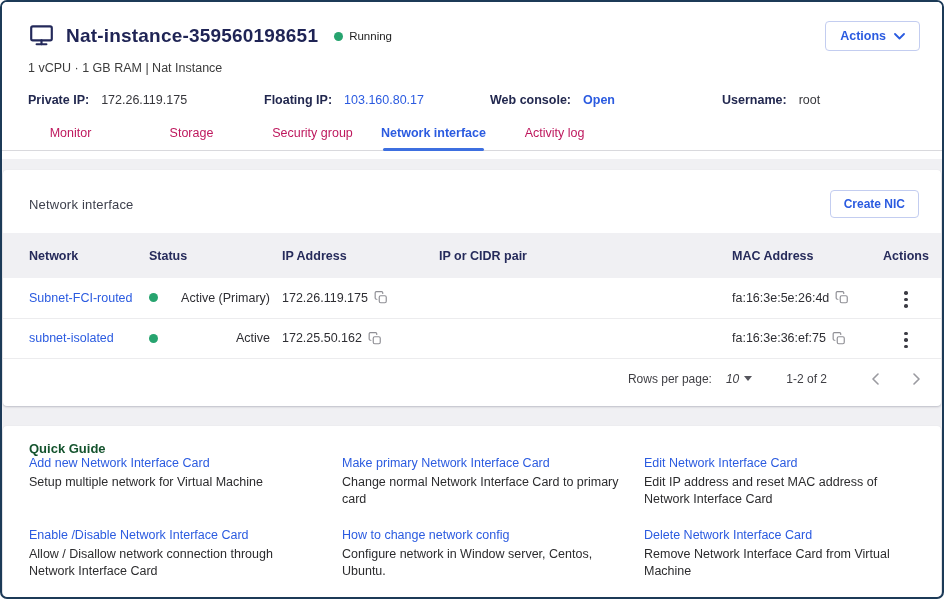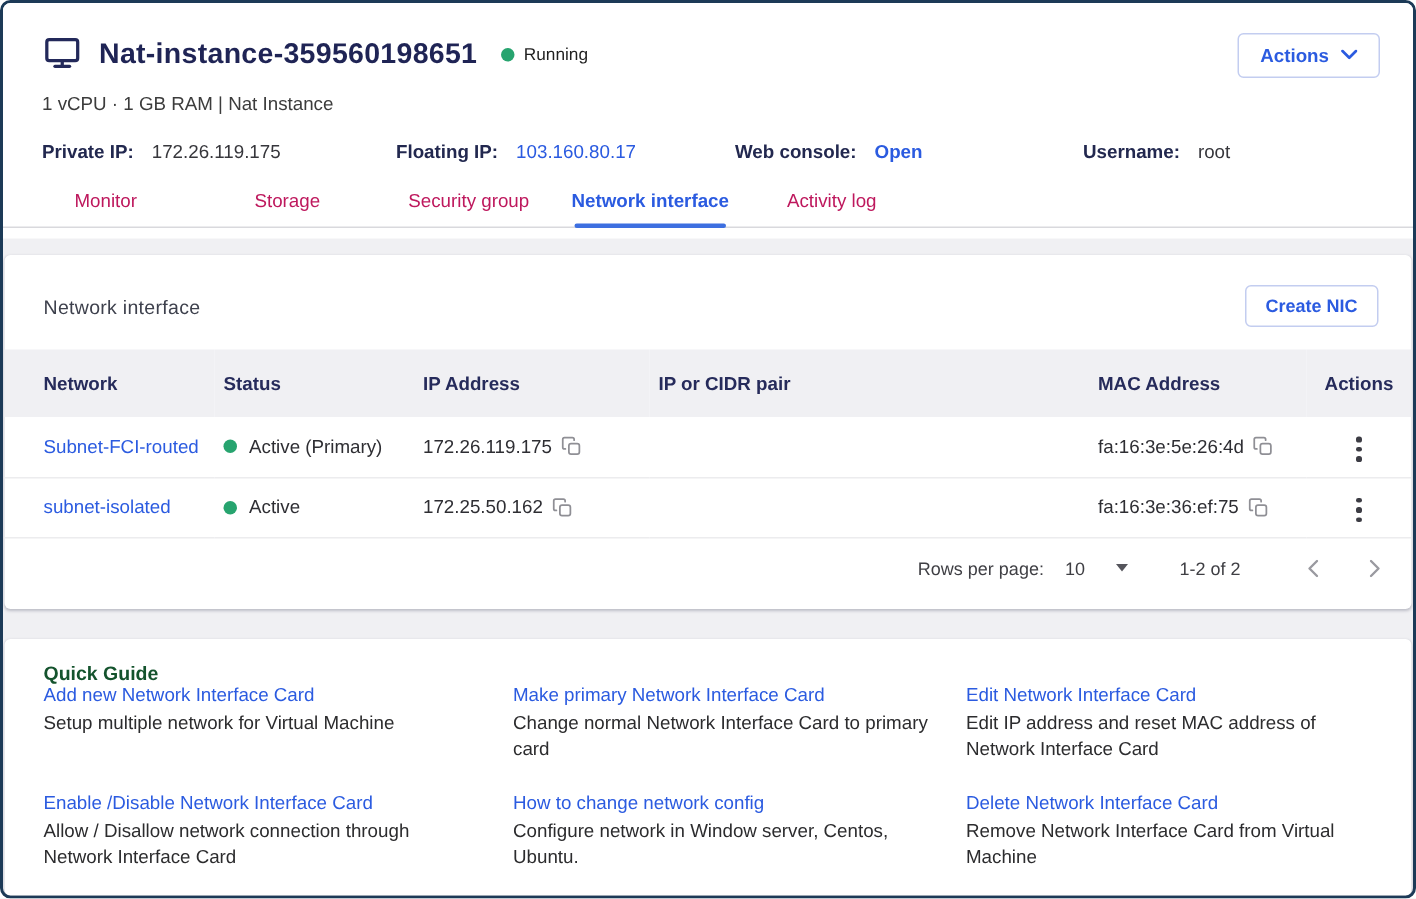--- a/index.html
+++ b/index.html
@@ -70,30 +70,30 @@
     font-size: 12.5px; font-weight: bold; color: #262b5b; padding: 0 6px;
   }
   thead th:first-child { padding-left: 26px; }
   thead th.mac-h { padding-left: 24px; }
   thead th.actions-h { text-align: center; padding: 0; }
   tbody td { height: 40px; border-bottom: 1px solid #ececee; font-size: 12.5px; color: #2e2e33; padding: 0 6px; }
   tbody td:first-child { padding-left: 26px; }
   td.mac-cell { padding-left: 24px; }
   td.actions-cell { text-align: center; }
   .cell-flex { display: inline-flex; align-items: center; gap: 6px; }
-  .status-flex { display: flex; align-items: center; gap: 8px; }
+  .status-flex { display: flex; align-items: center; gap: 8px; justify-content: space-between; }
   .copy-btn { background: none; border: none; cursor: pointer; display: inline-flex; padding: 0; }
   .kebab { display: inline-flex; flex-direction: column; gap: 3px; background: none; border: none; cursor: pointer; padding: 4px 6px; }
   .kebab i { width: 3.5px; height: 3.5px; border-radius: 50%; background: #3c3c44; }
   
   .pagination {
     height: 40px; display: flex; align-items: center; justify-content: flex-end;
     padding-right: 16px; font-size: 12px; color: #3f3f44;
   }
-  .rpp-select { display: inline-flex; align-items: center; gap: 21px; margin-left: 14px; cursor: pointer; }
+  .rpp-select { display: inline-flex; align-items: center; gap: 5px; margin-left: 14px; cursor: pointer; font-style: italic; }
   .caret-down { width: 0; height: 0; border-left: 4.5px solid transparent; border-right: 4.5px solid transparent; border-top: 5px solid #55555c; }
   .range { margin-left: 34px; }
   .pg-btn { background: none; border: none; cursor: pointer; padding: 4px; display: inline-flex; }
   .pg-prev { margin-left: 40px; } .pg-next { margin-left: 26px; }
   
   .card2 { margin-top: 20px; flex: 1; padding: 15px 20px 0 26px; }
   .qg-title { font-size: 13px; font-weight: bold; color: #14532d; }
   .qg-grid { display: grid; grid-template-columns: 313px 302px 1fr; row-gap: 21px; }
   .qg-item { padding-right: 22px; }
   .qg-link { display: block; font-size: 12.5px; color: #2b5be0; text-decoration: none; cursor: pointer; }

